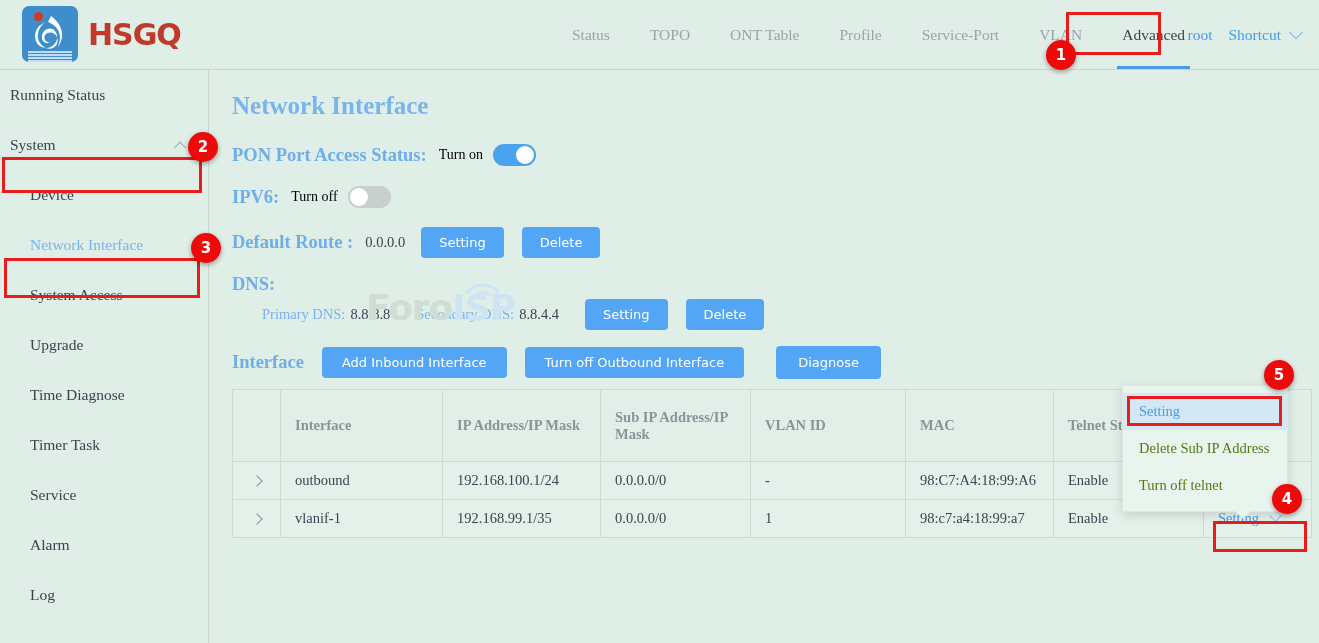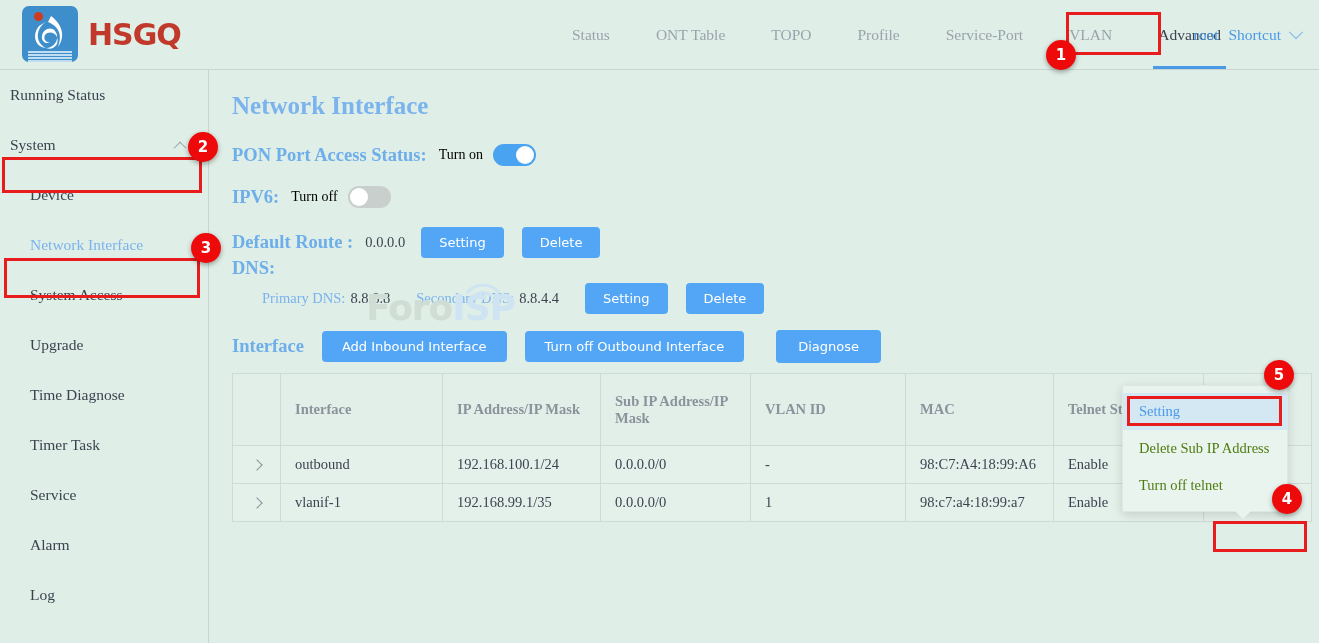--- a/index.html
+++ b/index.html
@@ -43,37 +43,37 @@
   }
   .logo-text {
     font-family: "DejaVu Sans", sans-serif;
     font-weight: bold; font-size: 30px; letter-spacing: -1px;
     color: #c0392b; line-height: 1;
     position: relative; top: 1px;
   }
 
   .nav {
     position: absolute; left: 555px; top: 0; height: 69px;
-    display: flex; align-items: flex-start; gap: 12px;
+    display: flex; align-items: flex-start; gap: 6px;
   }
   .nav-item {
     font-size: 15.5px; color: #9aa3ac; padding: 0 17px;
     height: 69px; display: flex; align-items: center;
     cursor: pointer; white-space: nowrap;
     position: relative;
   }
   .nav-item.active { color: #3c4350; }
   .nav-item.active:after {
     content: ""; position: absolute; left: 12px; right: 12px; bottom: 0;
     height: 3px; background: #4a9ae8;
   }
 
   .right-nav {
     position: absolute; right: 18px; top: 0; height: 69px;
-    display: flex; align-items: center; gap: 10px;
+    display: flex; align-items: center; gap: 16px;
   }
   .right-nav .user { font-size: 15.5px; color: #4a9ae8; cursor: pointer; }
   .right-nav .shortcut { font-size: 15.5px; color: #4a9ae8; cursor: pointer; display:flex; align-items:center; gap:10px;}
   .chev-dn {
     display: inline-block; width: 10px; height: 10px;
     border-right: 1.6px solid #7fb9ee; border-bottom: 1.6px solid #7fb9ee;
     transform: rotate(45deg) translate(-2px,-2px);
   }
 
   
@@ -226,22 +226,22 @@
             <i></i>
             <i></i>
             <i></i>
           </div>
       </div>
       <div class="logo-text">HSGQ</div>
     </div>
 
     <div class="nav">
       <div class="nav-item">Status</div>
+      <div class="nav-item">TOPO</div>
       <div class="nav-item">ONT Table</div>
-      <div class="nav-item">TOPO</div>
       <div class="nav-item">Profile</div>
       <div class="nav-item">Service-Port</div>
       <div class="nav-item">VLAN</div>
       <div class="nav-item active">Advanced</div>
     </div>
 
     <div class="right-nav">
       <div class="user">root</div>
       <div class="shortcut">
         <span>Shortcut</span>
@@ -280,21 +280,21 @@
     </div>
 
     <div class="row-line" style="margin-bottom:19px;">
       <span class="lbl-blue">IPV6:</span>
       <span class="sm-txt">Turn off</span>
       <span class="toggle off">
           <span class="knob"></span>
         </span>
     </div>
 
-    <div class="row-line" style="margin-bottom:0;">
+    <div class="row-line" style="margin-bottom:16px;">
       <span class="lbl-blue">Default Route :</span>
       <span class="val-txt">0.0.0.0</span>
       <button class="btn">Setting</button>
       <button class="btn">Delete</button>
     </div>
 
     <div class="row-line" style="margin-bottom:10px;">
       <span class="lbl-blue">DNS:</span>
     </div>
     <div class="dns-sub">

